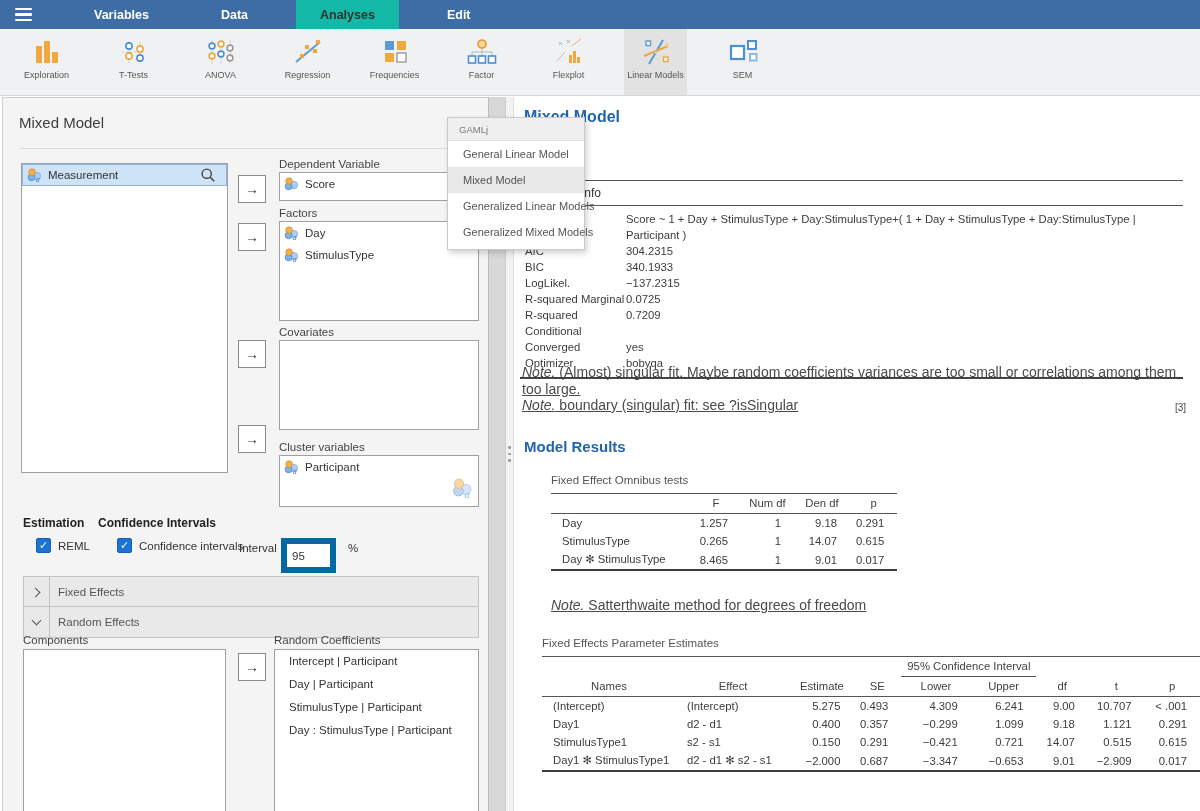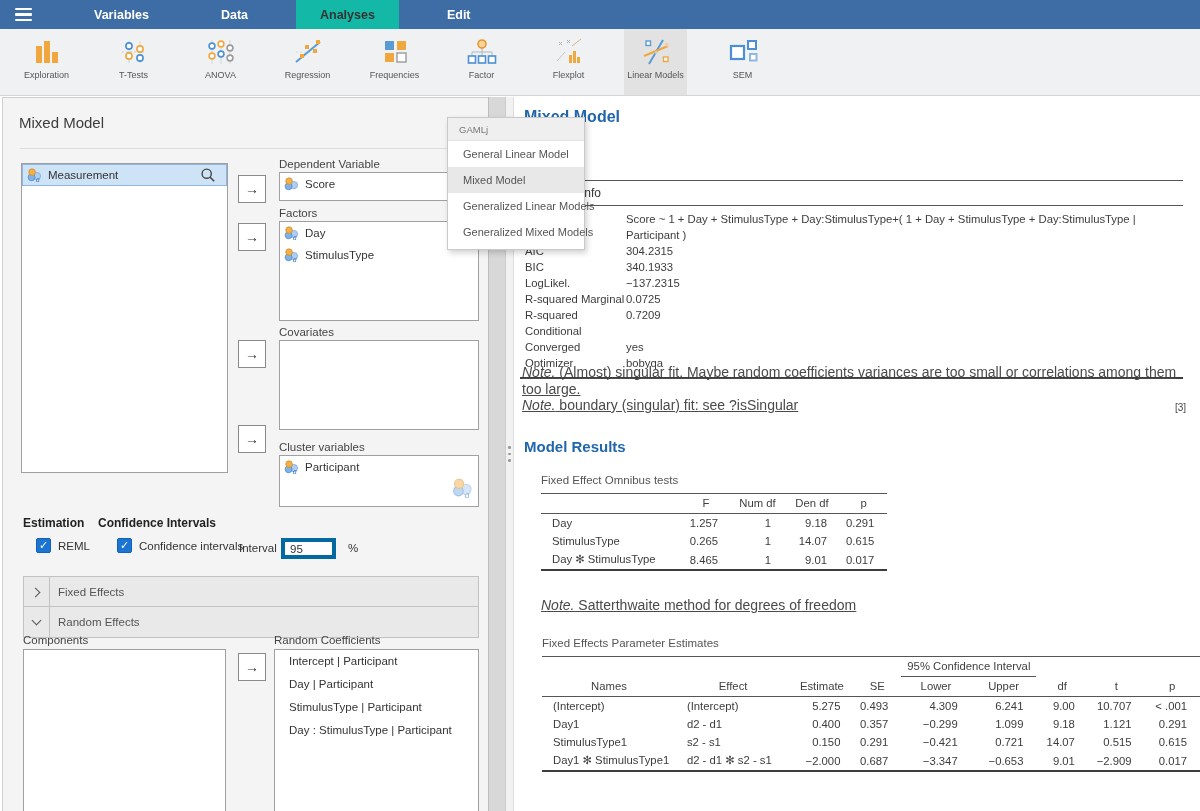--- a/index.html
+++ b/index.html
@@ -44,21 +44,21 @@
   .var-row.selected{background:var(--selected-row);border:1px solid #8fb6e2;}
   .var-row .spacer{flex:1;}
   .field-label{position:absolute;font-size:11.5px;color:#444;}
   .arrow-btn{position:absolute;width:28px;height:28px;background:#fff;border:1px solid #8a8a8a;
              font-size:14px;color:#333;display:flex;align-items:center;justify-content:center;cursor:pointer;}
   .bold-label{position:absolute;font-size:12px;font-weight:bold;color:#222;}
   .cb{position:absolute;width:15px;height:15px;background:var(--checkbox-blue);border:1px solid #1261b5;
       border-radius:2px;cursor:pointer;}
   .cb::after{content:"✓";position:absolute;left:2px;top:0px;color:#fff;font-size:11px;font-weight:bold;}
   .cb-label{position:absolute;font-size:11.5px;color:#333;}
-  #interval-input{position:absolute;width:55px;height:21px;border:4px solid #0369a1;font-size:11.5px;
+  #interval-input{position:absolute;width:55px;height:35px;border:6px solid #0369a1;font-size:11.5px;
                   padding:1px 5px;font-family:inherit;color:#333;background:#fff;}
   .collapse-bar{position:absolute;width:456px;height:32px;background:#e9e9e9;border:1px solid #c2c2c2;
                 display:flex;align-items:center;cursor:pointer;}
   .chev-cell{width:26px;height:100%;border-right:1px solid #c2c2c2;display:flex;align-items:center;justify-content:center;}
   .chev{width:7px;height:7px;border-right:1.6px solid #555;border-bottom:1.6px solid #555;}
   .chev.right{transform:rotate(-45deg);margin-left:-2px;}
   .chev.down{transform:rotate(45deg);margin-top:-3px;}
   .collapse-bar .clabel{font-size:11.5px;color:#555;margin-left:8px;}
   .rc-item{font-size:11.5px;color:#333;padding:4px 0 4px 14px;line-height:15px;cursor:pointer;}
   #cluster-watermark{position:absolute;right:5px;bottom:3px;opacity:.5;}
@@ -76,21 +76,21 @@
   #mi-rows{padding:5px 0 6px 0;border-bottom:2px solid #3d3d3d;}
   .mi-row{display:flex;font-size:11.3px;line-height:16px;color:#3c3c3c;}
   .mi-row .ml{width:106px;padding-left:5px;flex:0 0 auto;}
   .mi-row .mv{flex:1;}
   .note-line{font-size:14px;color:#4a4a4a;line-height:16.5px;text-decoration:underline;}
   .note-line em{font-style:italic;}
   #mi-notes{position:absolute;left:8px;top:267px;width:668px;}
   #ref3{position:absolute;right:14px;top:305px;font-size:10px;color:#444;}
   #mr-title{position:absolute;left:10px;top:341px;font-size:15px;font-weight:bold;color:var(--title-blue);}
   .tbl-title{font-size:11.5px;color:#555;}
-  #omni-wrap{position:absolute;left:27px;top:377px;}
+  #omni-wrap{position:absolute;left:37px;top:377px;}
   #est-wrap{position:absolute;left:28px;top:540px;}
   table.jmv{border-collapse:collapse;border-top:1px solid #555;border-bottom:2px solid #3d3d3d;margin-top:7px;}
   table.jmv th{font-weight:normal;font-size:11.3px;color:#3f3f3f;padding:3px 6px 4px;border-bottom:1px solid #555;text-align:center;white-space:nowrap;}
   table.jmv td{font-size:11.3px;color:#3c3c3c;padding:3px 6px;white-space:nowrap;}
   table.jmv td.num{text-align:right;padding-right:13px;}
   table.jmv td.txt{text-align:left;padding-left:11px;}
   #est-table th.ci-span{border-bottom:1px solid #555;}
   #est-table th.no-line{border-bottom:none;}
   .tbl-note{margin-top:26px;}
 </style>

